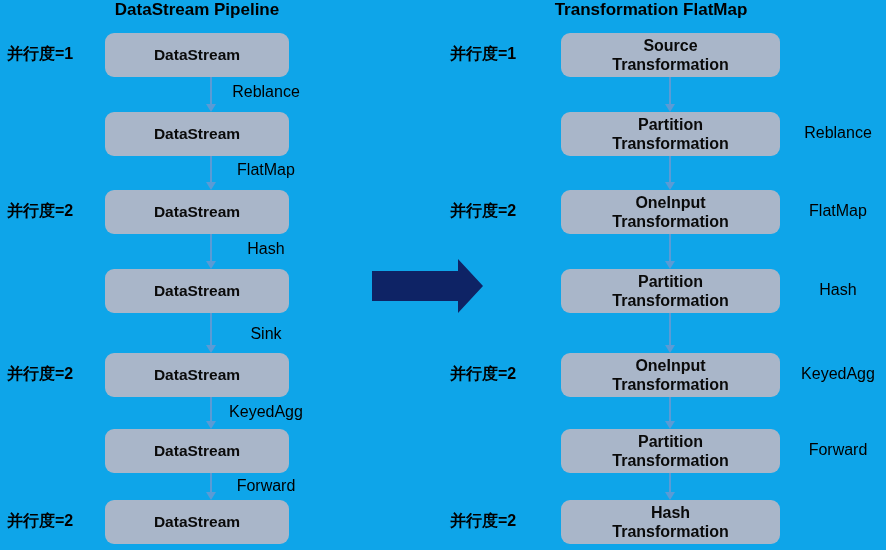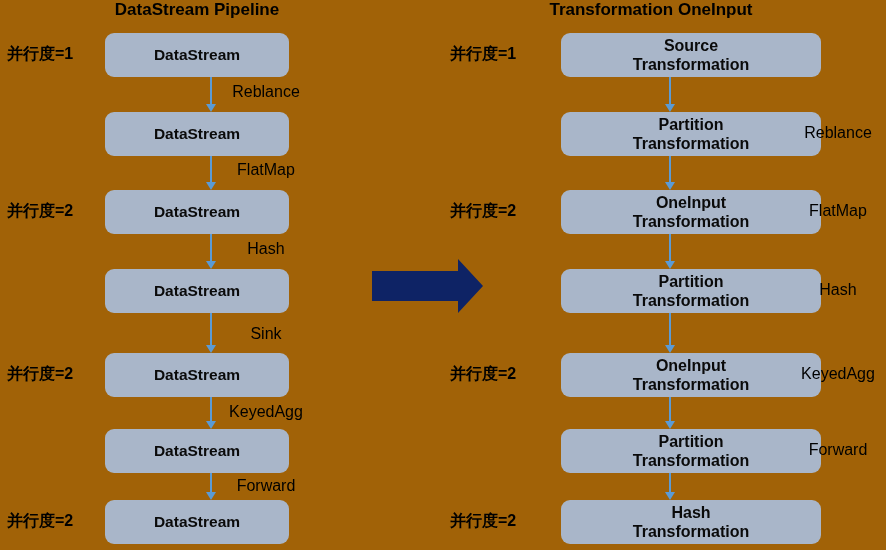--- a/index.html
+++ b/index.html
@@ -1,20 +1,20 @@
 <!DOCTYPE html>
 <html><head>
 <meta charset="utf-8">
 <style>
   html, body { margin: 0; padding: 0; background: #ffffff; }
   #canvas {
     position: relative;
     width: 886px;
     height: 550px;
-    background: #a16207;
+    background: #0ea5e9;
     font-family: "Liberation Sans", sans-serif;
     overflow: hidden;
     color: #000;
   }
   .ptitle {
     position: absolute;
     top: 0px;
     text-align: center;
     font-weight: bold;
     font-size: 17px;
@@ -27,21 +27,21 @@
     border-radius: 9px;
     display: flex;
     align-items: center;
     justify-content: center;
     font-weight: bold;
     font-size: 15.5px;
     color: #0a0a0a;
     text-align: center;
   }
   .lnode { left: 105px; width: 184px; height: 44px; }
-  .rnode { left: 561px; width: 260px; height: 44px; white-space: pre-line; line-height: 19px; font-size: 16px; }
+  .rnode { left: 561px; width: 219px; height: 44px; white-space: pre-line; line-height: 19px; font-size: 16px; }
   .conn {
     position: absolute;
     width: 2px;
     background: #5b9bd5;
   }
   .conn::after {
     content: "";
     position: absolute;
     left: -4px;
     bottom: -8px;
@@ -80,21 +80,21 @@
     white-space: nowrap;
   }
   .bigarrow { position: absolute; left: 372px; top: 258px; }
 </style>
 </head>
 <body>
 
 <div id="canvas">
 
   <div class="ptitle" style="left:77px;width:240px">DataStream Pipeline</div>
-  <div class="ptitle" style="left:521px;width:260px">Transformation OneInput</div>
+  <div class="ptitle" style="left:521px;width:260px">Transformation FlatMap</div>
 
   <div class="node lnode" style="top:33px">DataStream</div>
   <div class="node lnode" style="top:112px">DataStream</div>
   <div class="node lnode" style="top:190px">DataStream</div>
   <div class="node lnode" style="top:269px">DataStream</div>
   <div class="node lnode" style="top:353px">DataStream</div>
   <div class="node lnode" style="top:429px">DataStream</div>
   <div class="node lnode" style="top:500px">DataStream</div>
 
   <div class="conn lconn" style="top:77px;height:27px"></div>

